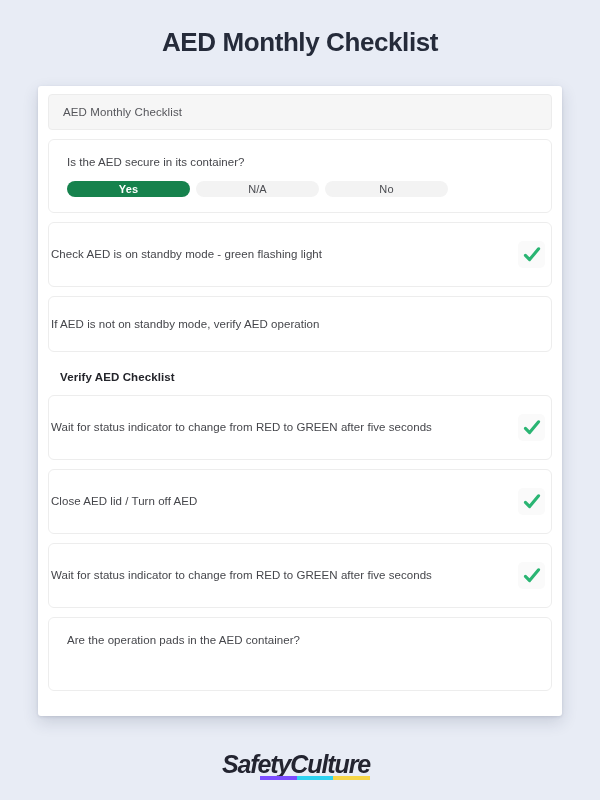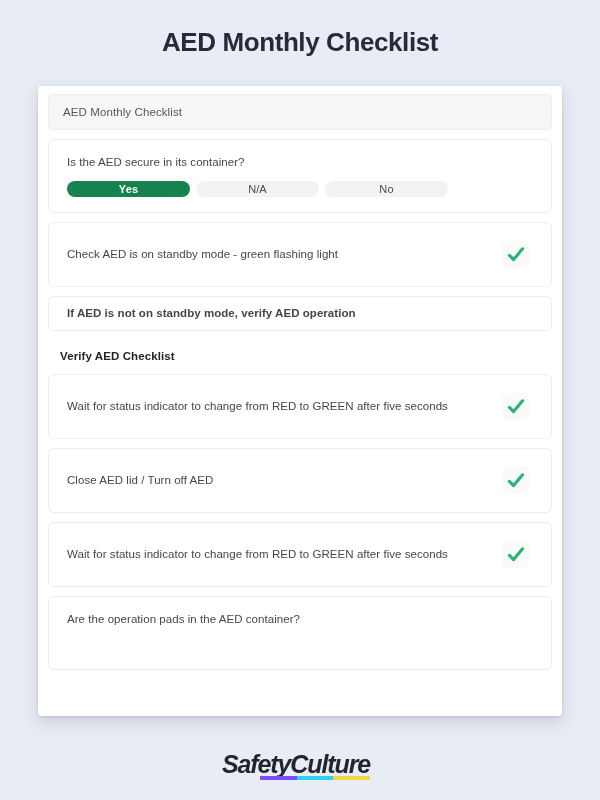--- a/index.html
+++ b/index.html
@@ -64,34 +64,33 @@
     color: #55565b;
     letter-spacing: 0.1px;
   }
 
   
   .item {
     background: #ffffff;
     border: 1px solid #ededed;
     border-radius: 6px;
     margin-bottom: 9px;
-    padding: 0 18px;
+    padding: 0 2px;
     position: relative;
     display: flex;
     align-items: center;
   }
 
   .item.check-row {
     height: 65px;
     justify-content: space-between;
   }
 
   .item.plain-row {
-    height: 35px;
-    font-weight: bold;
+    height: 56px;
   }
 
   .item.question-row {
     height: 74px;
     display: block;
     padding: 14px 18px 16px 18px;
   }
 
   .item-label {
     font-size: 11.5px;

